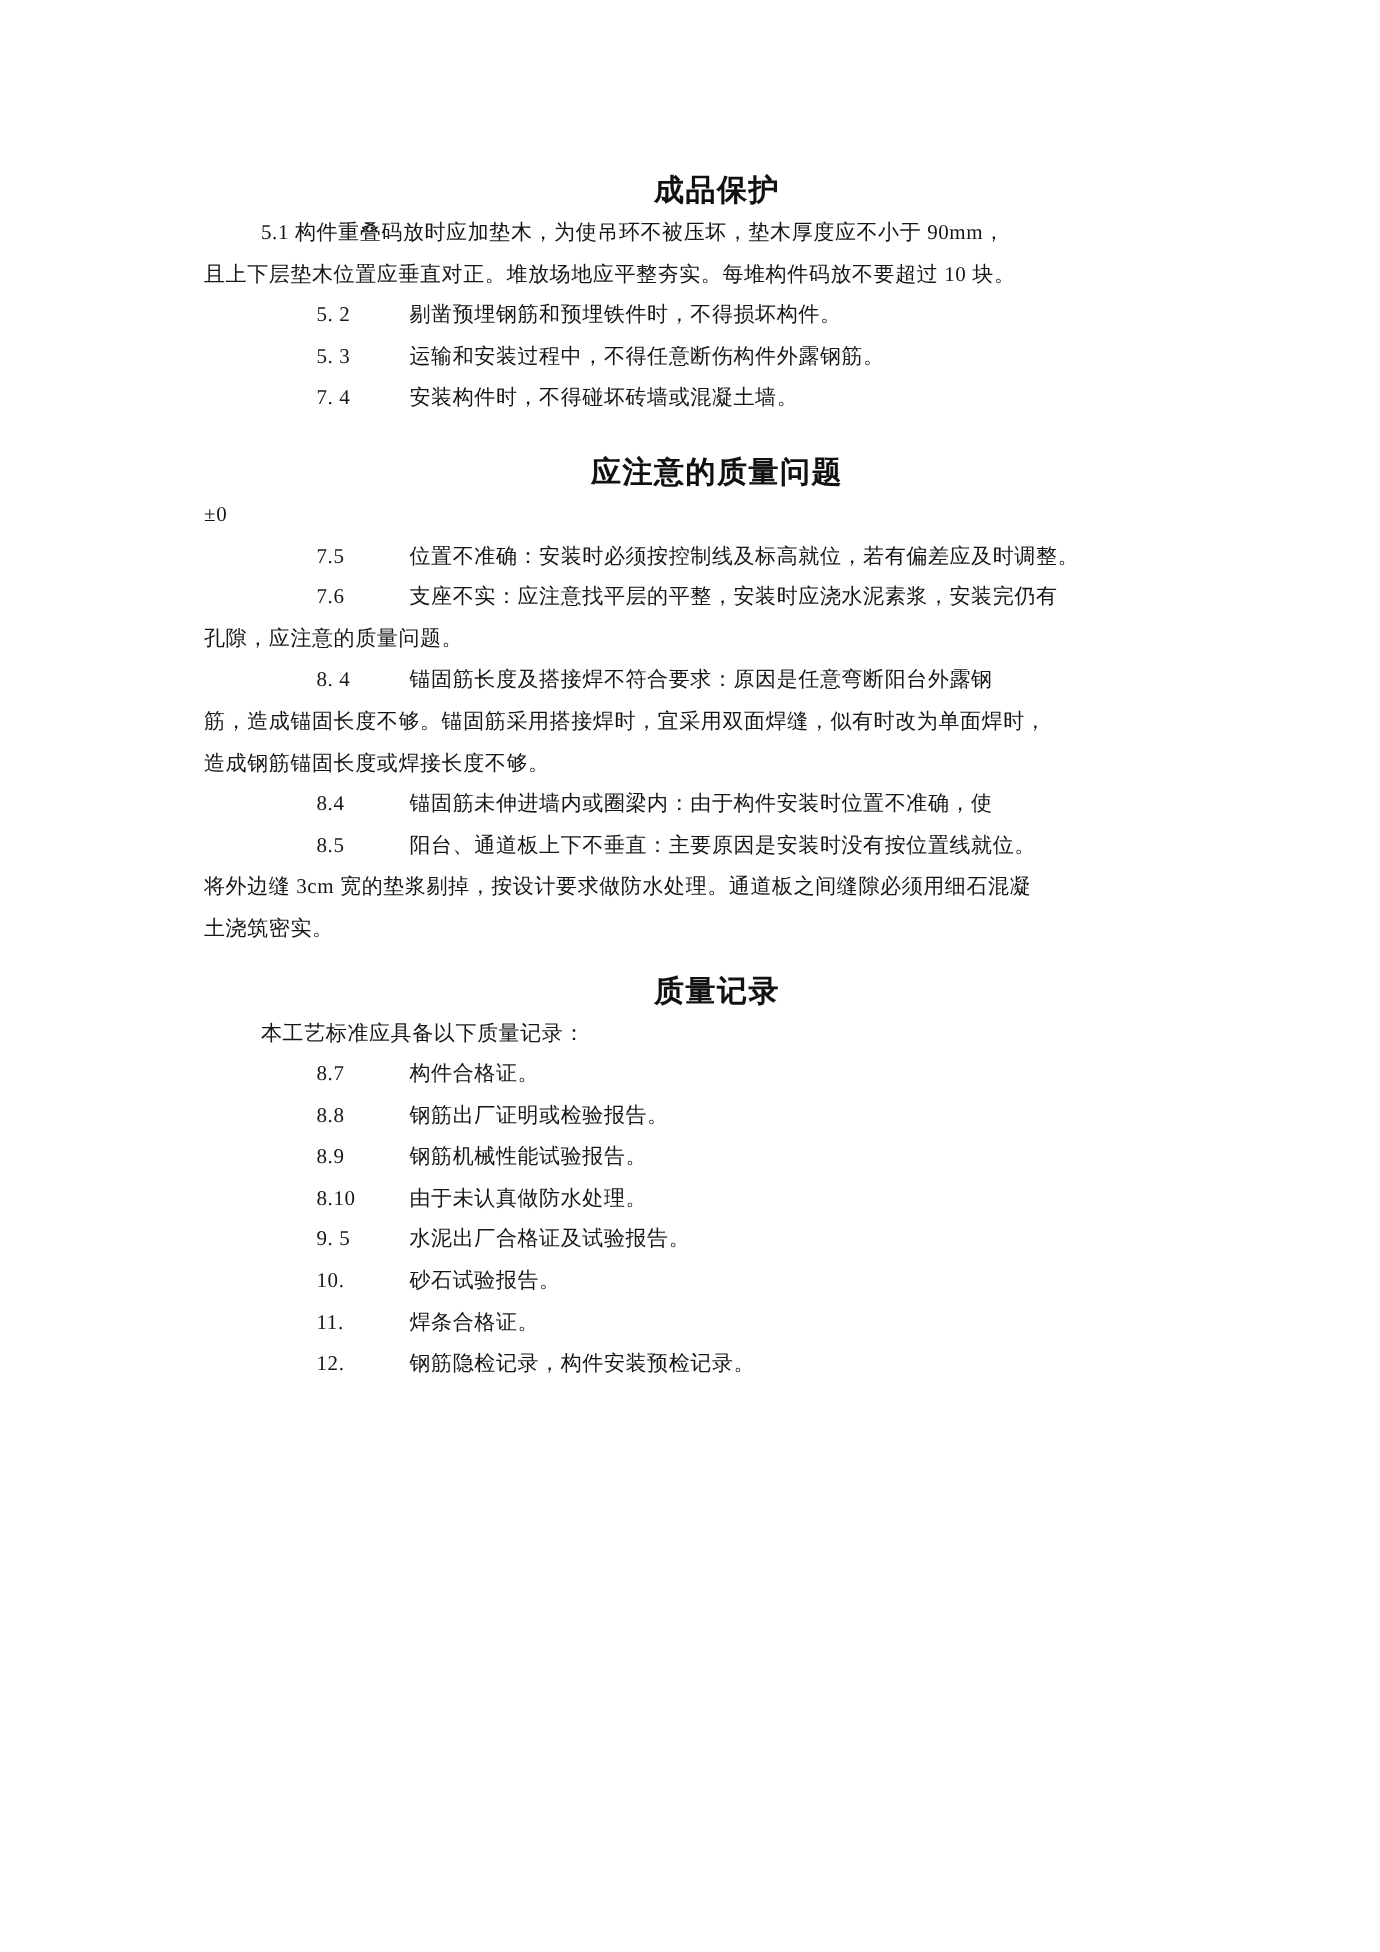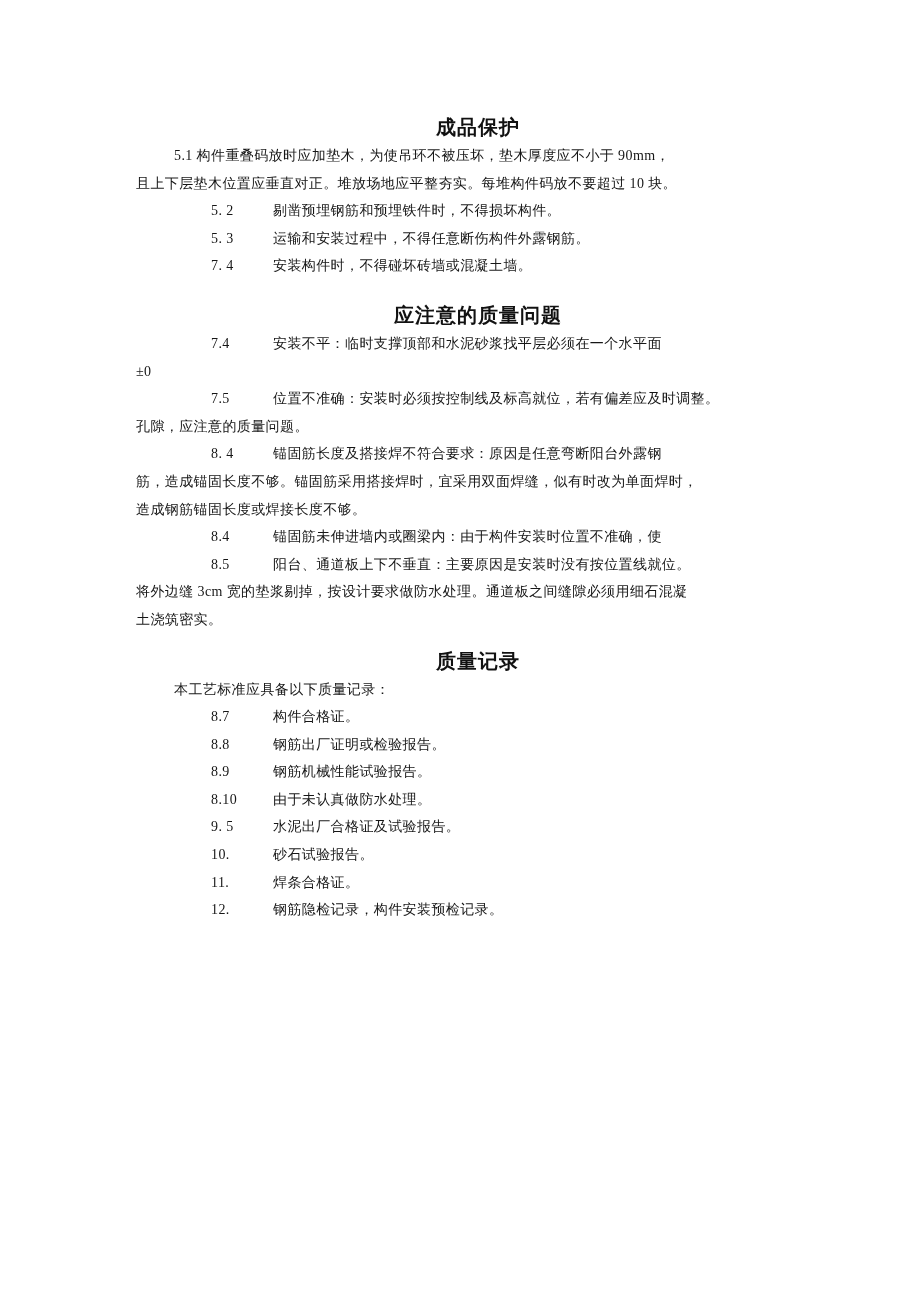--- a/index.html
+++ b/index.html
@@ -52,23 +52,23 @@
       <div class="section section-0">
         <div class="sec-title">成品保护</div>
         <div class="line para"><span>5.1 构件重叠码放时应加垫木，为使吊环不被压坏，垫木厚度应不小于 90mm，</span></div>
         <div class="line flush"><span>且上下层垫木位置应垂直对正。堆放场地应平整夯实。每堆构件码放不要超过 10 块。</span></div>
         <div class="line item"><span class="num">5. 2</span><span>剔凿预埋钢筋和预埋铁件时，不得损坏构件。</span></div>
         <div class="line item"><span class="num">5. 3</span><span>运输和安装过程中，不得任意断伤构件外露钢筋。</span></div>
         <div class="line item"><span class="num">7. 4</span><span>安装构件时，不得碰坏砖墙或混凝土墙。</span></div>
       </div>
       <div class="section section-1">
         <div class="sec-title">应注意的质量问题</div>
-        <div class="line item"><span class="num">7.4</span><span>安装不平：临时支撑顶部和水泥砂浆找平层必须在一个水平面</span></div>
         <div class="line flush"><span>±0</span></div>
         <div class="line item"><span class="num">7.5</span><span>位置不准确：安装时必须按控制线及标高就位，若有偏差应及时调整。</span></div>
+        <div class="line item"><span class="num">7.6</span><span>支座不实：应注意找平层的平整，安装时应浇水泥素浆，安装完仍有</span></div>
         <div class="line flush"><span>孔隙，应注意的质量问题。</span></div>
         <div class="line item"><span class="num">8. 4</span><span>锚固筋长度及搭接焊不符合要求：原因是任意弯断阳台外露钢</span></div>
         <div class="line flush"><span>筋，造成锚固长度不够。锚固筋采用搭接焊时，宜采用双面焊缝，似有时改为单面焊时，</span></div>
         <div class="line flush"><span>造成钢筋锚固长度或焊接长度不够。</span></div>
         <div class="line item"><span class="num">8.4</span><span>锚固筋未伸进墙内或圈梁内：由于构件安装时位置不准确，使</span></div>
         <div class="line item"><span class="num">8.5</span><span>阳台、通道板上下不垂直：主要原因是安装时没有按位置线就位。</span></div>
         <div class="line flush"><span>将外边缝 3cm 宽的垫浆剔掉，按设计要求做防水处理。通道板之间缝隙必须用细石混凝</span></div>
         <div class="line flush"><span>土浇筑密实。</span></div>
       </div>
       <div class="section section-2">

